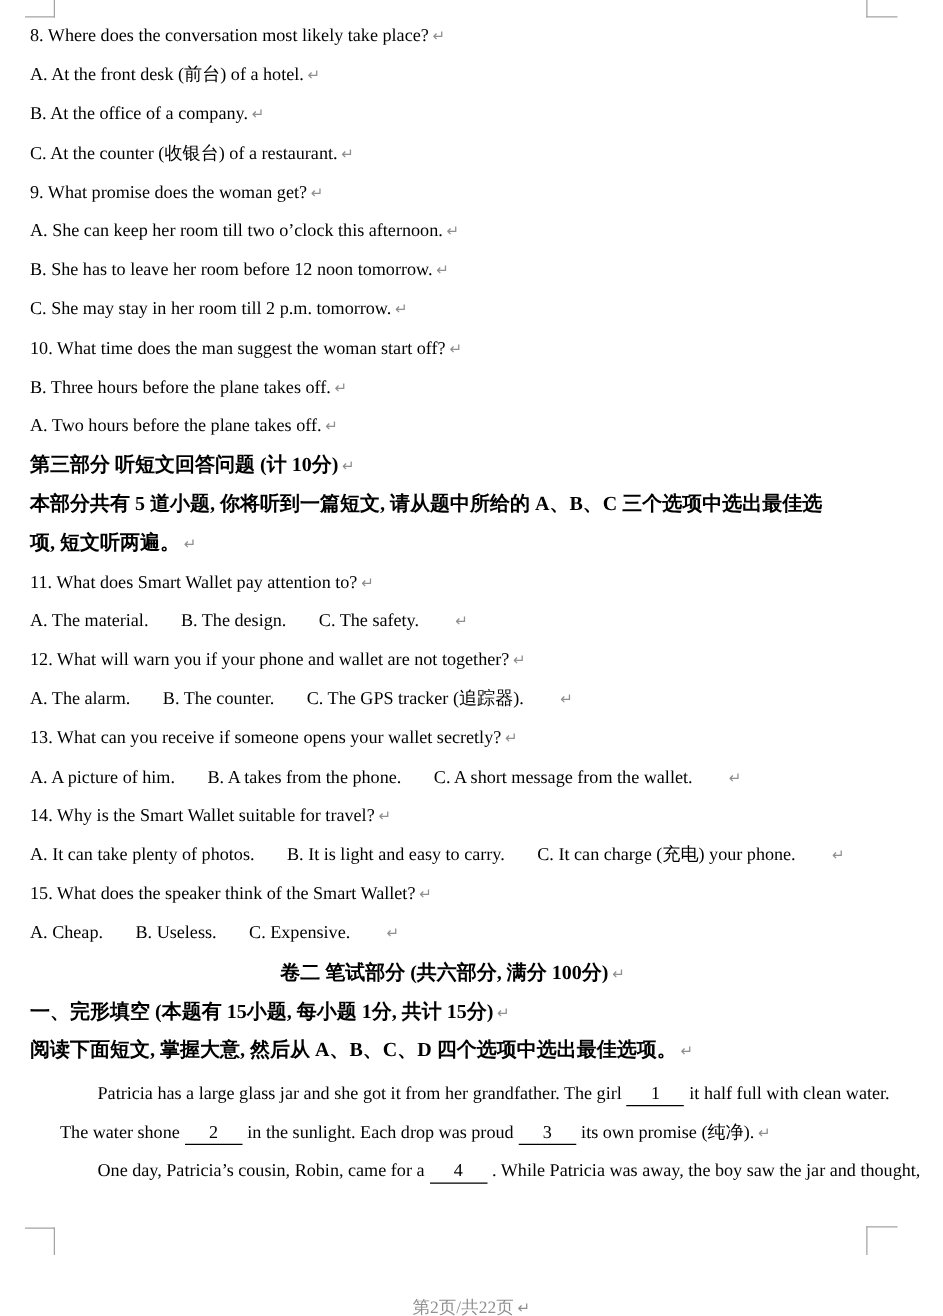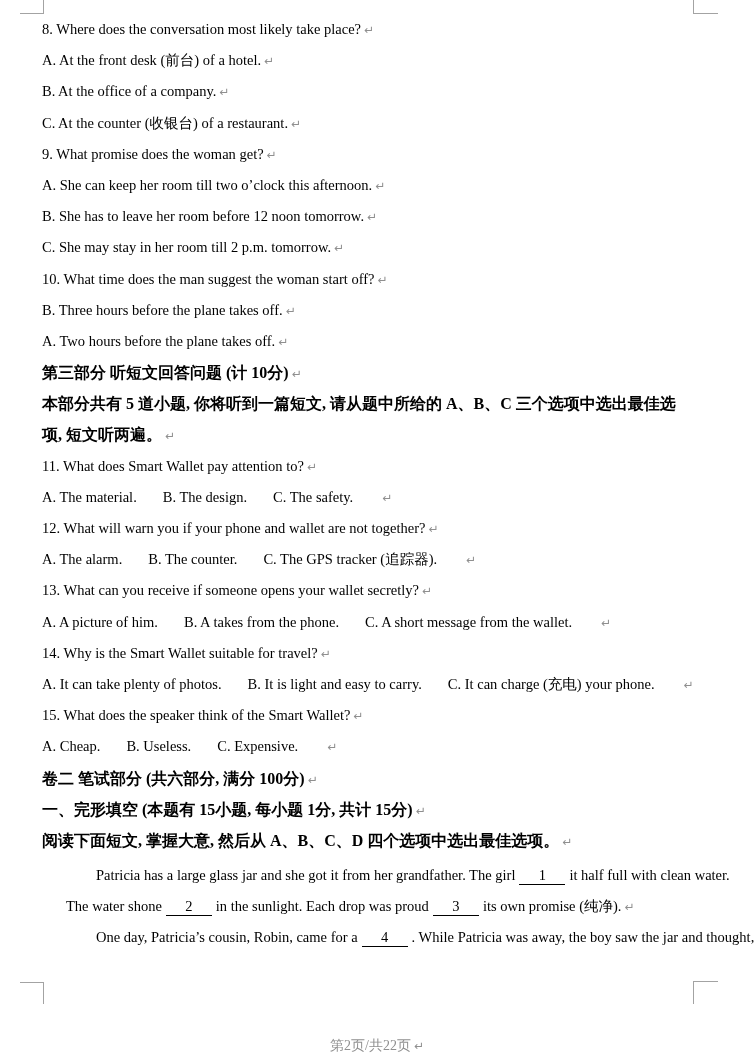--- a/index.html
+++ b/index.html
@@ -6,34 +6,34 @@
   body {
     width: 754px; height: 1053px;
     background: #ffffff;
     overflow: hidden;
     position: relative;
     font-family: "Liberation Serif", "DejaVu Serif", serif;
     color: #000000;
   }
   .content {
     position: absolute;
-    left: 42px; top: 14px;
+    left: 24px; top: 14px;
     width: 676px;
   }
   .line {
     height: 31.2px;
     line-height: 31.2px;
     white-space: pre;
     font-size: 14.5px;
   }
   .zh-bold {
     font-weight: bold;
     font-size: 16px;
   }
-  .center { }
+  .center { text-align: center; }
   .indent { padding-left: 30px; }
   .opt { margin-right: 26px; }
   .opt:last-of-type { margin-right: 0; }
   .pmark {
     font-family: "DejaVu Sans", sans-serif;
     font-size: 12px;
     font-weight: normal;
     color: #8f8f8f;
     padding-left: 3px;
   }

